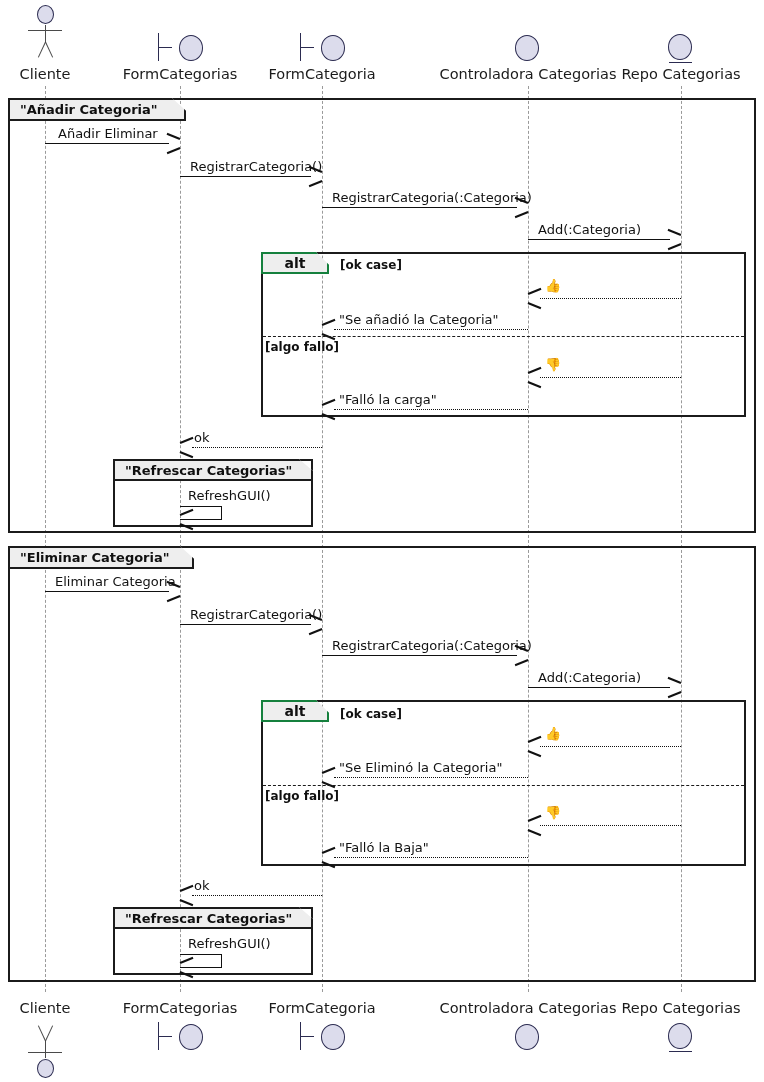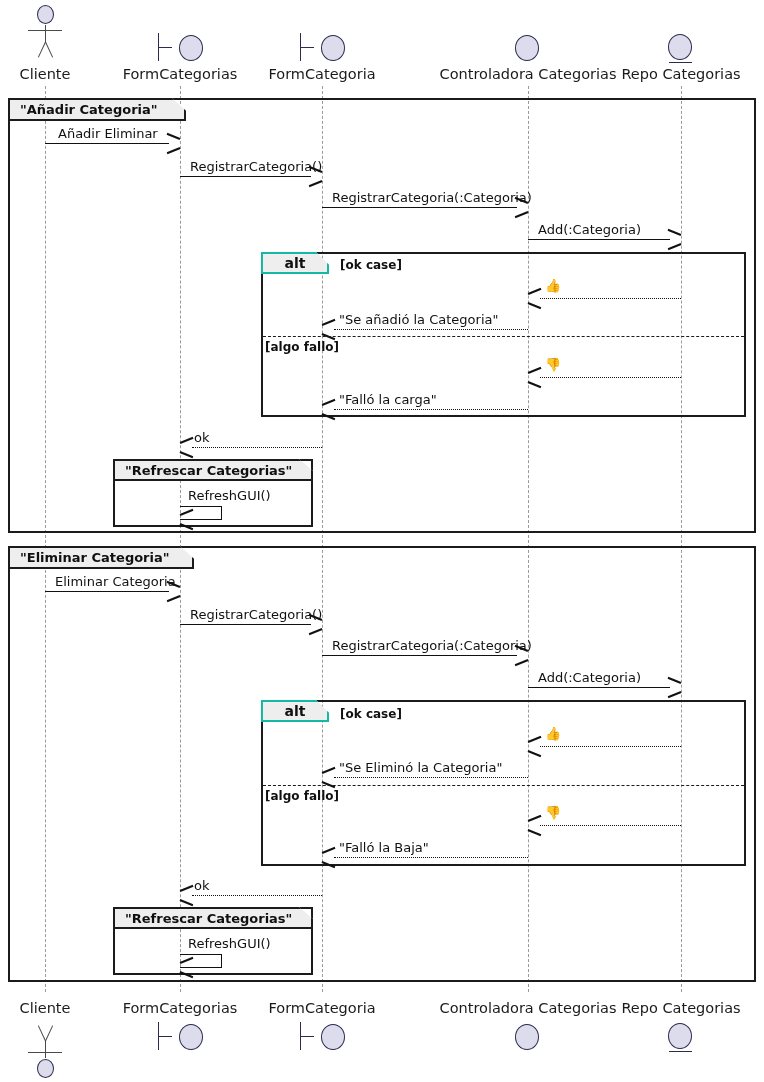--- a/index.html
+++ b/index.html
@@ -40,21 +40,21 @@
                 border-radius:50%;background:#dcdcec;box-sizing:border-box;}
   .entity .uline{position:absolute;left:1px;top:28px;width:23px;height:1px;background:#2b2b50;}
 
   
   .frame{position:absolute;border:2px solid #1b1b1b;box-sizing:border-box;background:transparent;}
   .frame.inner{border-width:2px;}
   .grouptab{position:absolute;background:#eeeeee;border:2px solid #1b1b1b;box-sizing:border-box;
             font-weight:bold;font-size:13px;color:#101010;display:flex;align-items:center;
             padding-left:10px;padding-right:22px;white-space:nowrap;
             clip-path:polygon(0 0, calc(100% - 14px) 0, 100% 55%, 100% 100%, 0 100%);}
-  .alttab{position:absolute;background:#eeeeee;border:2px solid #14b8a6;box-sizing:border-box;
+  .alttab{position:absolute;background:#eeeeee;border:2px solid #15803d;box-sizing:border-box;
           font-weight:bold;font-size:14px;color:#101010;display:flex;align-items:center;
           justify-content:center;white-space:nowrap;
           clip-path:polygon(0 0, calc(100% - 13px) 0, 100% 58%, 100% 100%, 0 100%);}
   .guard{position:absolute;font-weight:bold;font-size:12px;color:#101010;white-space:nowrap;}
   .altdivider{position:absolute;border-top:1px dashed #1b1b1b;height:0;}
 
   
   .msgline{position:absolute;height:0;border-top:1px solid #111;}
   .msgline.dotted{border-top:1px dotted #111;}
   .msglabel{position:absolute;font-size:13px;color:#111;white-space:nowrap;}

